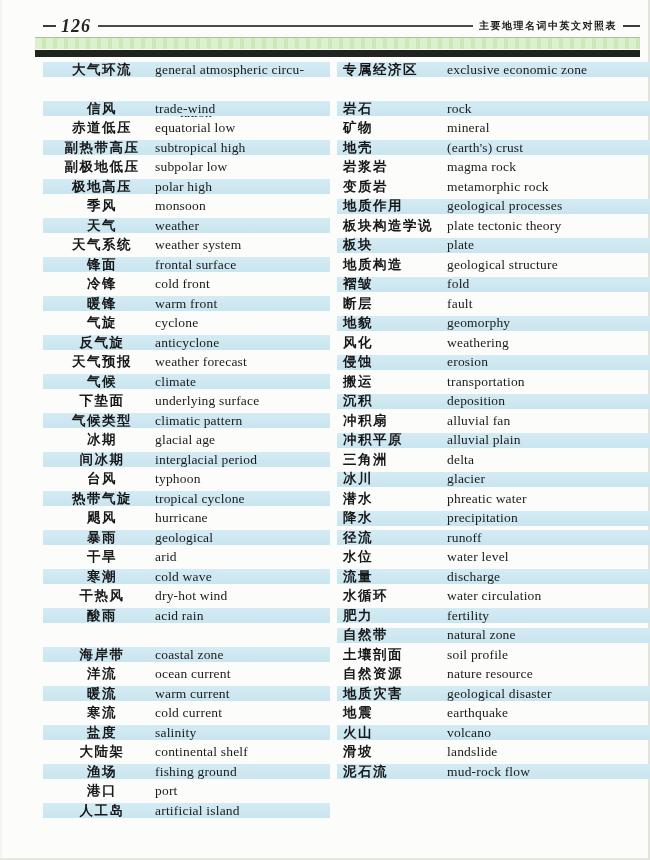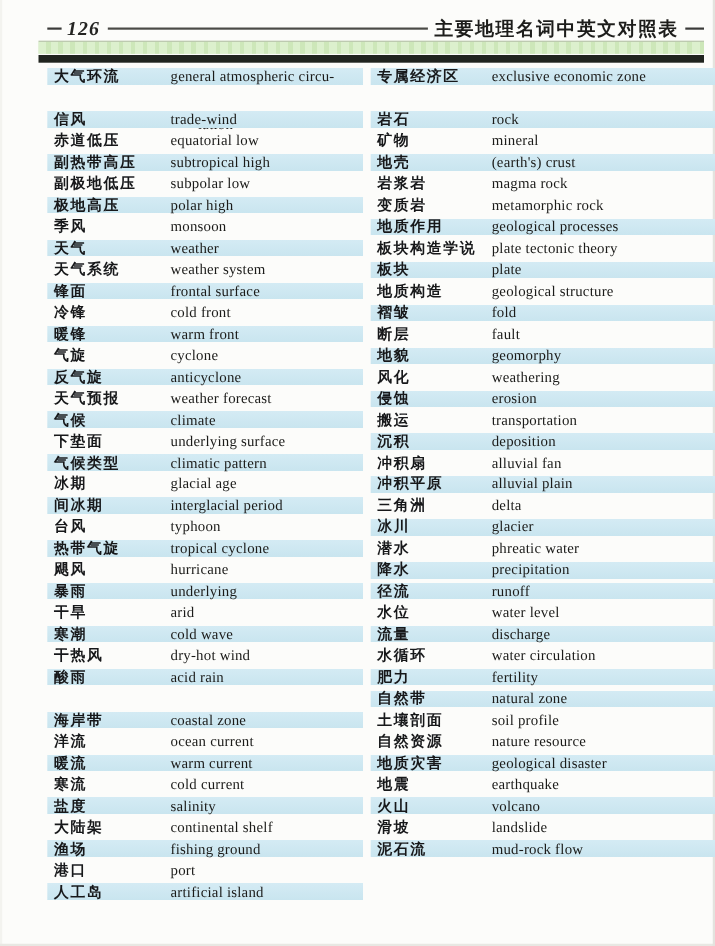--- a/index.html
+++ b/index.html
@@ -19,21 +19,21 @@
     display:flex;align-items:center;
   }
   .h-dash{height:2px;background:#3a3a38;flex:0 0 13px;}
   .h-dash.right{flex:0 0 17px;}
   .page-num{
     font-style:italic;font-weight:bold;font-size:18px;color:#242422;
     padding:0 7px 0 5px;letter-spacing:1px;
   }
   .h-rule{height:1.5px;background:#4a4a46;flex:1 1 auto;}
   .page-title{
-    font-weight:bold;font-size:17px;color:#1d1d1b;
+    font-weight:bold;font-size:10px;color:#1d1d1b;
     padding:0 6px;letter-spacing:1.5px;white-space:nowrap;
   }
   .band-green{
     margin:0 10px 0 35px;height:11px;
     background:repeating-linear-gradient(90deg,
       var(--band) 0 7px, var(--band2) 7px 11px);
     border-top:1px solid #aebfa0;
   }
   .bar-dark{
     margin:1px 10px 0 35px;height:7px;
@@ -43,21 +43,21 @@
   .table{
     margin:3px 0 0 43px;
     display:flex;
   }
   .col{display:flex;flex-direction:column;}
   .col.left{width:294px;}
   .col.right{width:291px;}
   .row{
     height:19.5px;display:flex;align-items:center;position:relative;
   }
-  .col.left  .row{width:287px;}
+  .col.left  .row{width:287px;text-align:center;}
   .col.right .row{width:321px;}
   .row.hl{
     background:linear-gradient(to bottom,
       rgba(0,0,0,0) 0px, rgba(0,0,0,0) 2px,
       var(--hl) 2px, var(--hl2) 17px,
       rgba(0,0,0,0) 17px);
   }
   .cn{
     flex:0 0 112px;padding-left:6px;box-sizing:border-box;
     font-size:13.5px;font-weight:600;color:#17181a;
@@ -178,21 +178,21 @@
         <div class="row hl">
           <span class="cn">热带气旋</span>
           <span class="en">tropical cyclone</span>
         </div>
         <div class="row">
           <span class="cn">飓风</span>
           <span class="en">hurricane</span>
         </div>
         <div class="row hl">
           <span class="cn">暴雨</span>
-          <span class="en">underlying</span>
+          <span class="en">geological</span>
         </div>
         <div class="row">
           <span class="cn">干旱</span>
           <span class="en">arid</span>
         </div>
         <div class="row hl">
           <span class="cn">寒潮</span>
           <span class="en">cold wave</span>
         </div>
         <div class="row">

